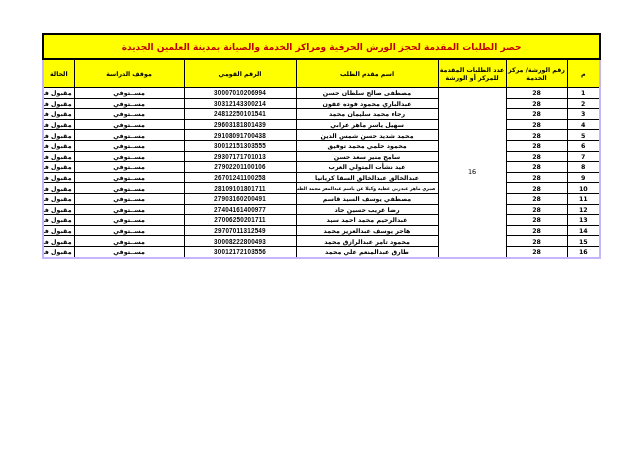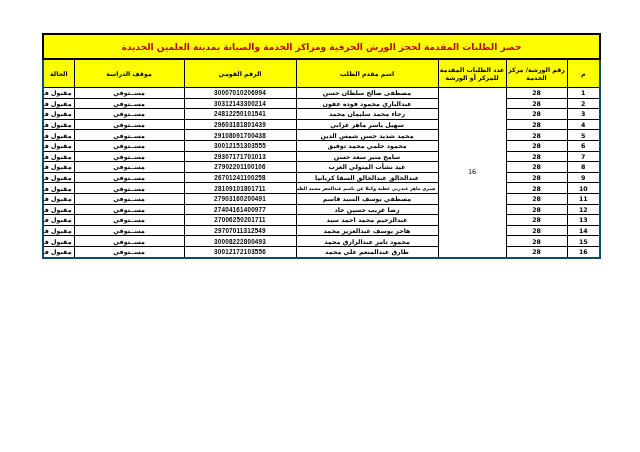--- a/index.html
+++ b/index.html
@@ -4,21 +4,21 @@
 <style>
   html,body{margin:0;padding:0;}
   body{
     width:640px;height:452px;background:#ffffff;overflow:hidden;
     font-family:"DejaVu Sans","Liberation Sans",sans-serif;
   }
   .sheet{position:relative;width:640px;height:452px;background:#ffffff;}
   table.report{
     position:absolute;left:42px;top:33px;width:557px;
     border-collapse:collapse;table-layout:fixed;direction:rtl;
-    border:2px solid #0c4a6e;
+    border:2px solid #c4b5fd;
   }
   th,td{border:1px solid #000;overflow:hidden;}
   .title-cell{
     height:21px;background:#FFFF00;color:#C00000;
     font-weight:bold;font-size:9px;text-align:center;vertical-align:middle;
     border:2px solid #000;white-space:nowrap;
   }
   thead th.colhead{
     background:#FFFF00;color:#000;font-size:6.3px;font-weight:bold;
     height:27px;line-height:1.25;text-align:center;vertical-align:middle;

